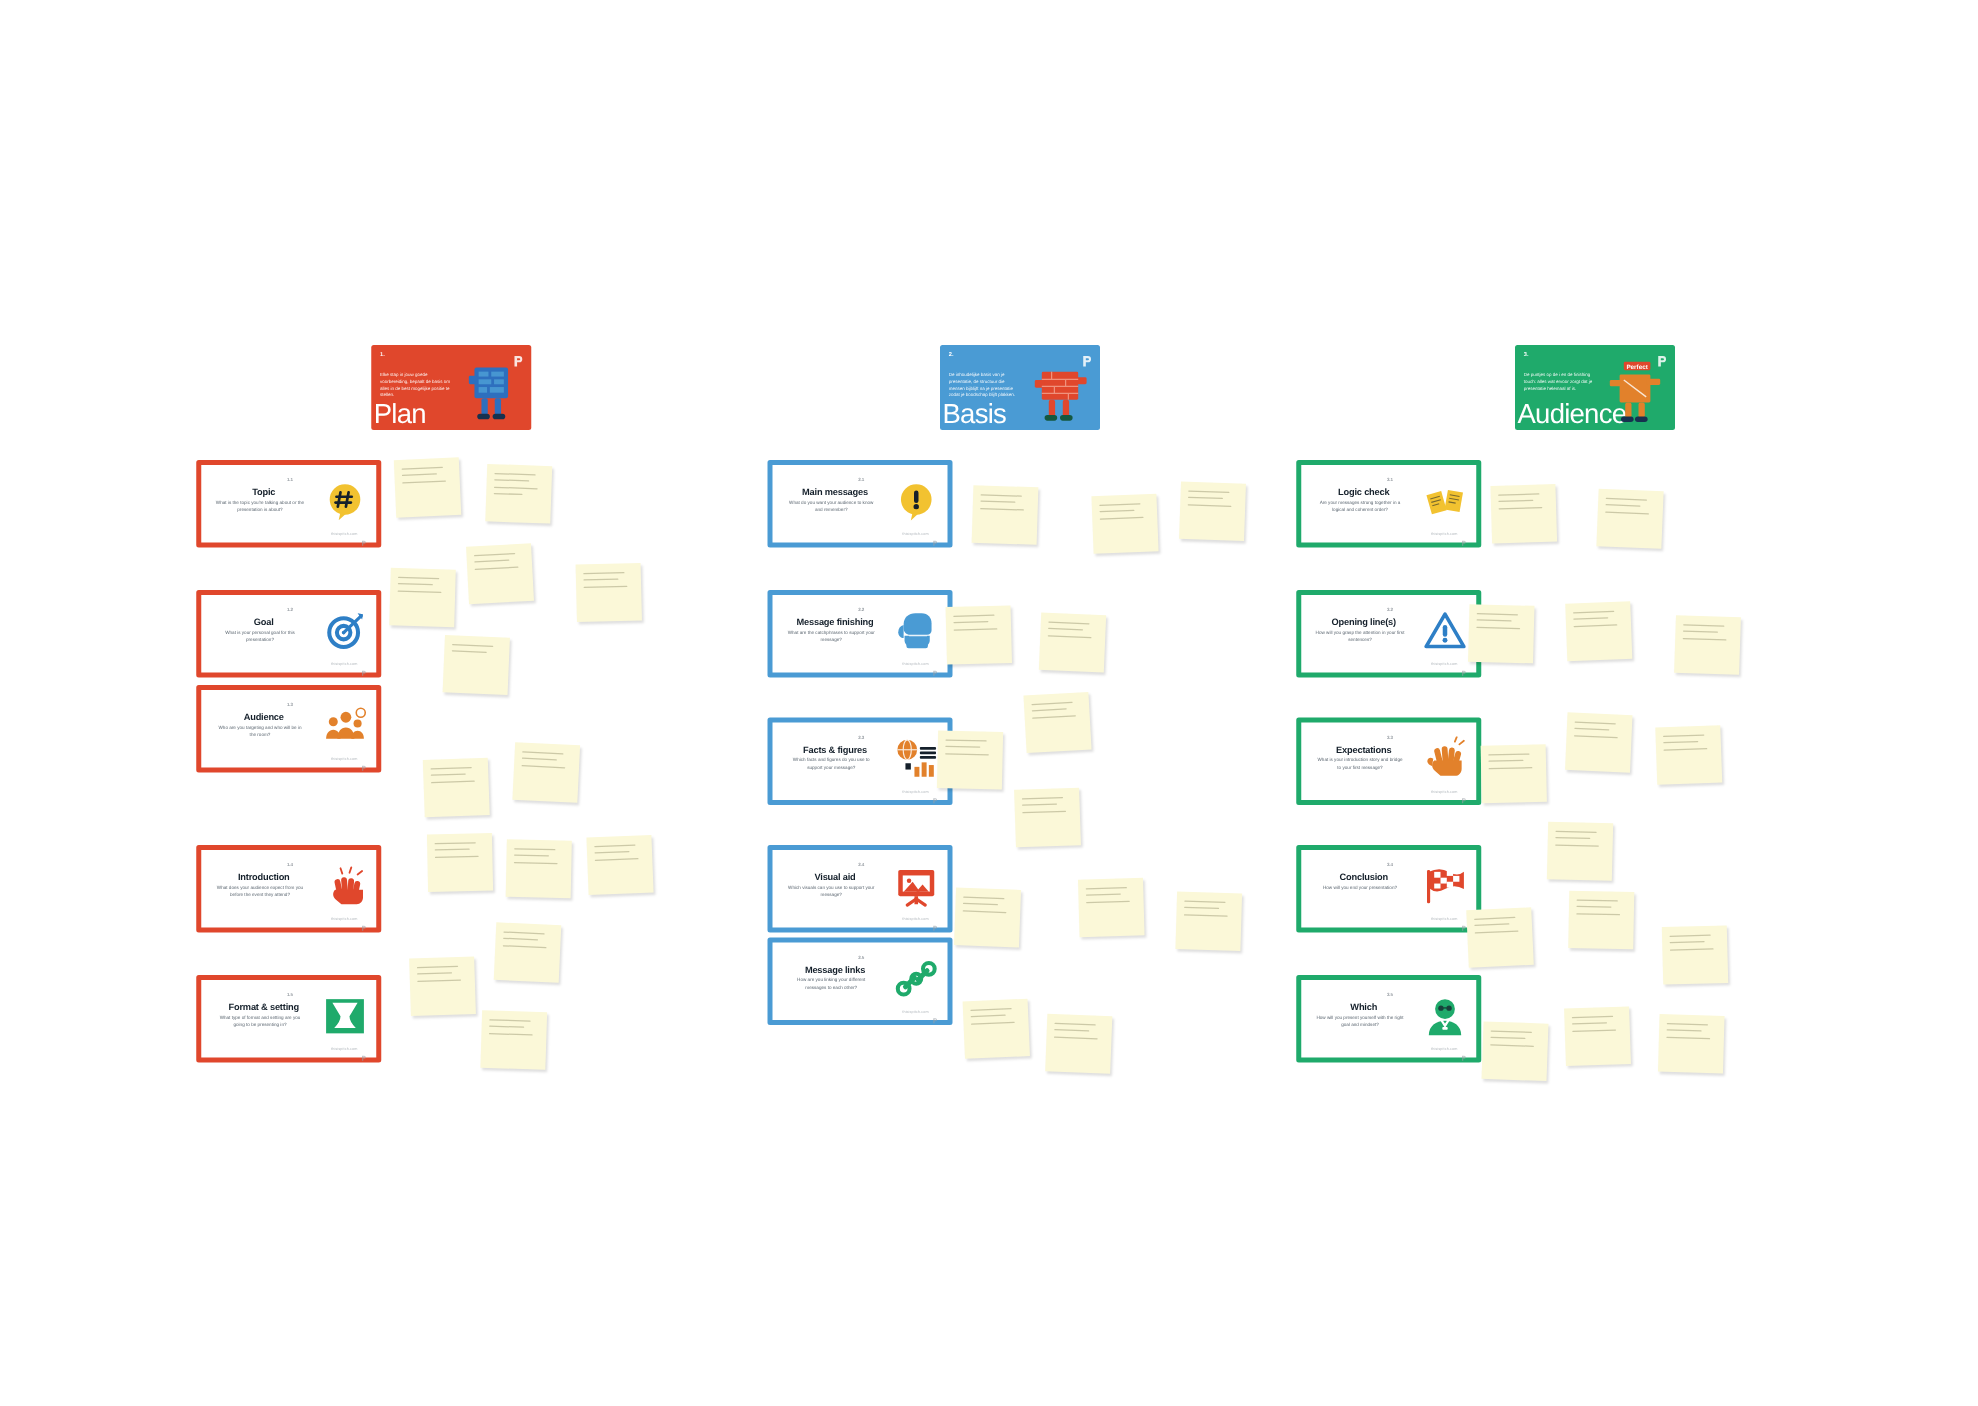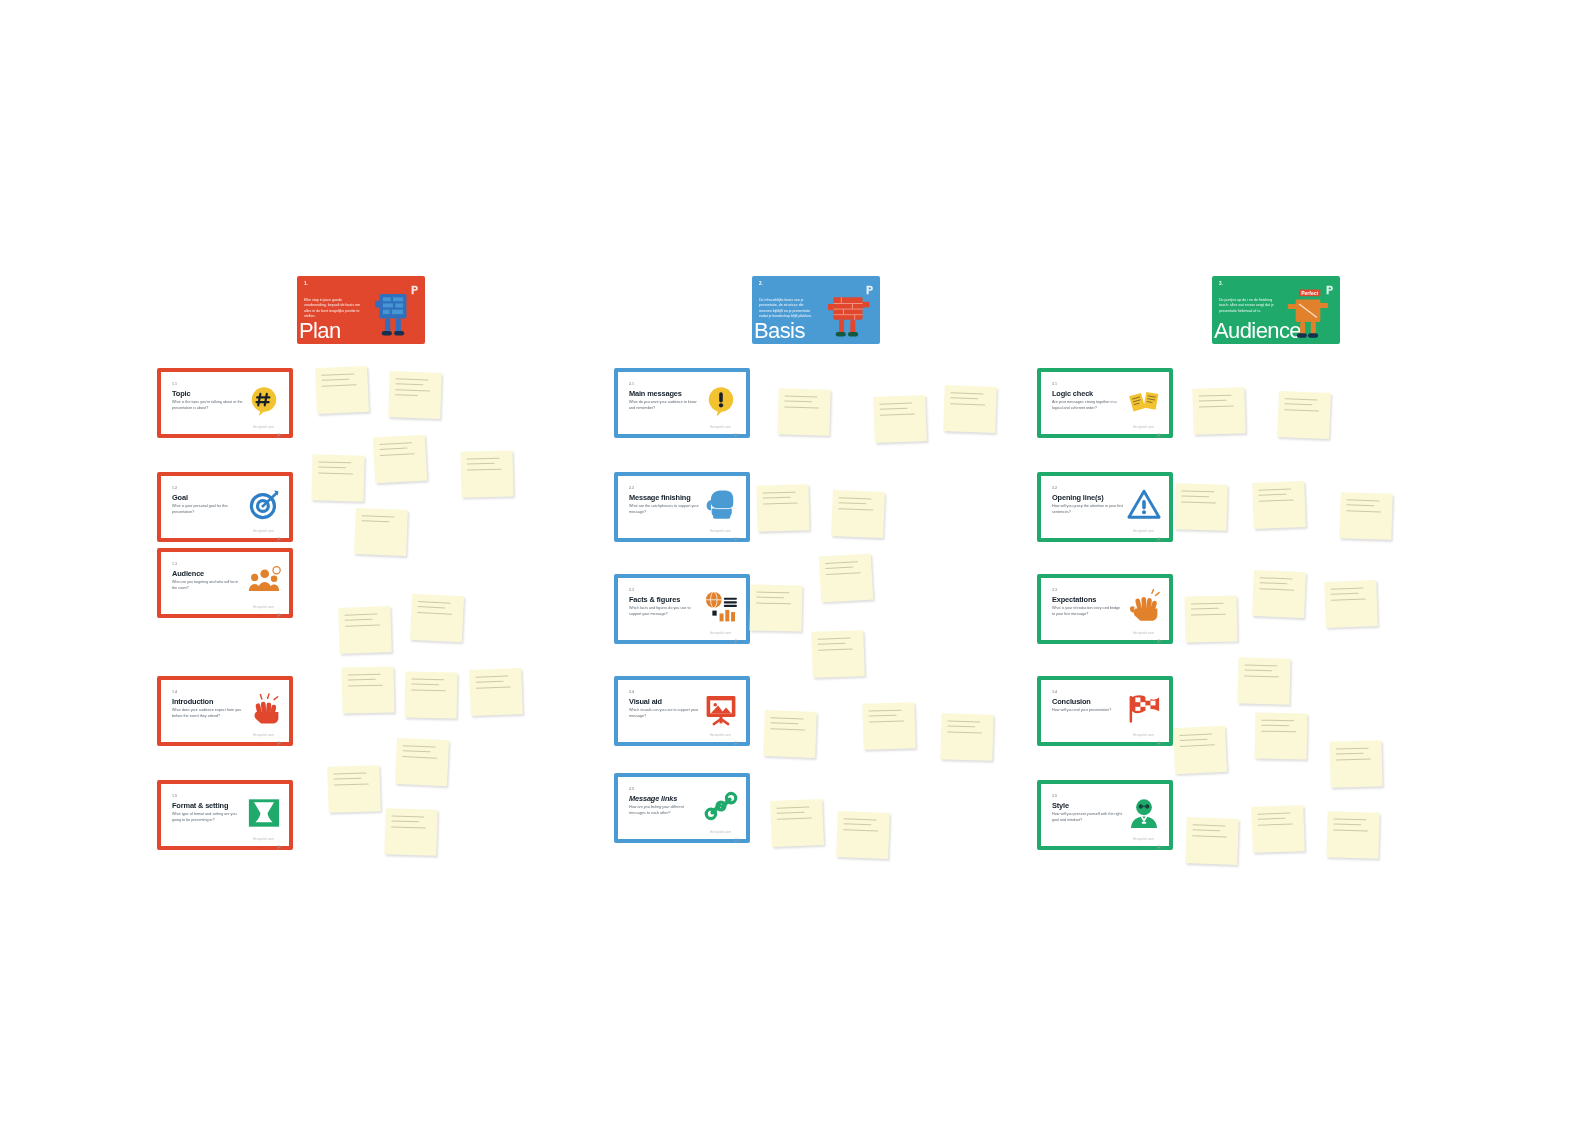--- a/index.html
+++ b/index.html
@@ -68,26 +68,27 @@
     position: absolute;
     right: 4px;
     bottom: 2px;
     width: 56px;
     height: 58px;
   }
 
   
   .card {
     position: absolute;
-    width: 136px;
+    width: 148px;
     height: 70px;
     background: #ffffff;
     box-sizing: border-box;
     border: 4px solid #e0472c;
     border-radius: 2px;
+    text-align: center;
   }
   .card .c-inner {
     position: relative;
     width: 100%;
     height: 100%;
     box-sizing: border-box;
     padding: 11px 9px 0 11px;
   }
   .card .c-num {
     font-size: 3.6px;
@@ -490,21 +491,21 @@
         <path d="M30 92 L50 78 L70 92" stroke="#e0472c" stroke-width="7" fill="none" stroke-linecap="round"></path>
           </svg></div>
         <div class="c-foot">
           <span class="c-brand">thisispitch.com</span>
           <span class="c-mark"><svg width="100%" height="100%" viewBox="0 0 20 24" fill="#9aa0a6">
     <path d="M3 2h9a6 6 0 0 1 0 12H8v8H3z M8 6v4h4a2 2 0 0 0 0-4z"></path>
             </svg></span>
         </div>
       </div>
     </div>
-    <div class="card" style="left: 614px; top: 773px; border-color: rgb(74, 155, 212); font-style: italic;">
+    <div class="card" style="left: 614px; top: 750px; border-color: rgb(74, 155, 212);">
       <div class="c-inner">
         <div class="c-num">2.5</div>
         <div class="c-title">Message links</div>
         <div class="c-body">How are you linking your different messages to each other?</div>
         <div class="c-icon"><svg width="100%" height="100%" viewBox="0 0 100 100">
             <g fill="none" stroke="#1faa6b" stroke-width="11" stroke-linecap="round">
         <path d="M26 68 L46 48"></path>
               <path d="M54 52 L74 32"></path>
             </g>
         <circle cx="22" cy="72" r="13" fill="none" stroke="#1faa6b" stroke-width="9"></circle>
@@ -713,21 +714,21 @@
           <span class="c-brand">thisispitch.com</span>
           <span class="c-mark"><svg width="100%" height="100%" viewBox="0 0 20 24" fill="#9aa0a6">
     <path d="M3 2h9a6 6 0 0 1 0 12H8v8H3z M8 6v4h4a2 2 0 0 0 0-4z"></path>
             </svg></span>
         </div>
       </div>
     </div>
     <div class="card" style="left: 1037px; top: 780px; border-color: rgb(31, 170, 107);">
       <div class="c-inner">
         <div class="c-num">3.5</div>
-        <div class="c-title">Style</div>
+        <div class="c-title">Which</div>
         <div class="c-body">How will you present yourself with the right goal and mindset?</div>
         <div class="c-icon"><svg width="100%" height="100%" viewBox="0 0 100 100">
             <circle cx="50" cy="34" r="22" fill="#1faa6b"></circle>
         <path d="M14 92c0-20 16-32 36-32s36 12 36 32z" fill="#1faa6b"></path>
         <path d="M40 60 L50 76 L60 60 L56 58 L50 66 L44 58 Z" fill="#ffffff"></path>
         <rect x="44" y="74" width="12" height="6" rx="2" fill="#ffffff"></rect>
         <g fill="#15202b" opacity=".75">
               <circle cx="41" cy="32" r="6"></circle>
               <circle cx="59" cy="32" r="6"></circle>
         <rect x="46" y="30" width="8" height="3"></rect>

